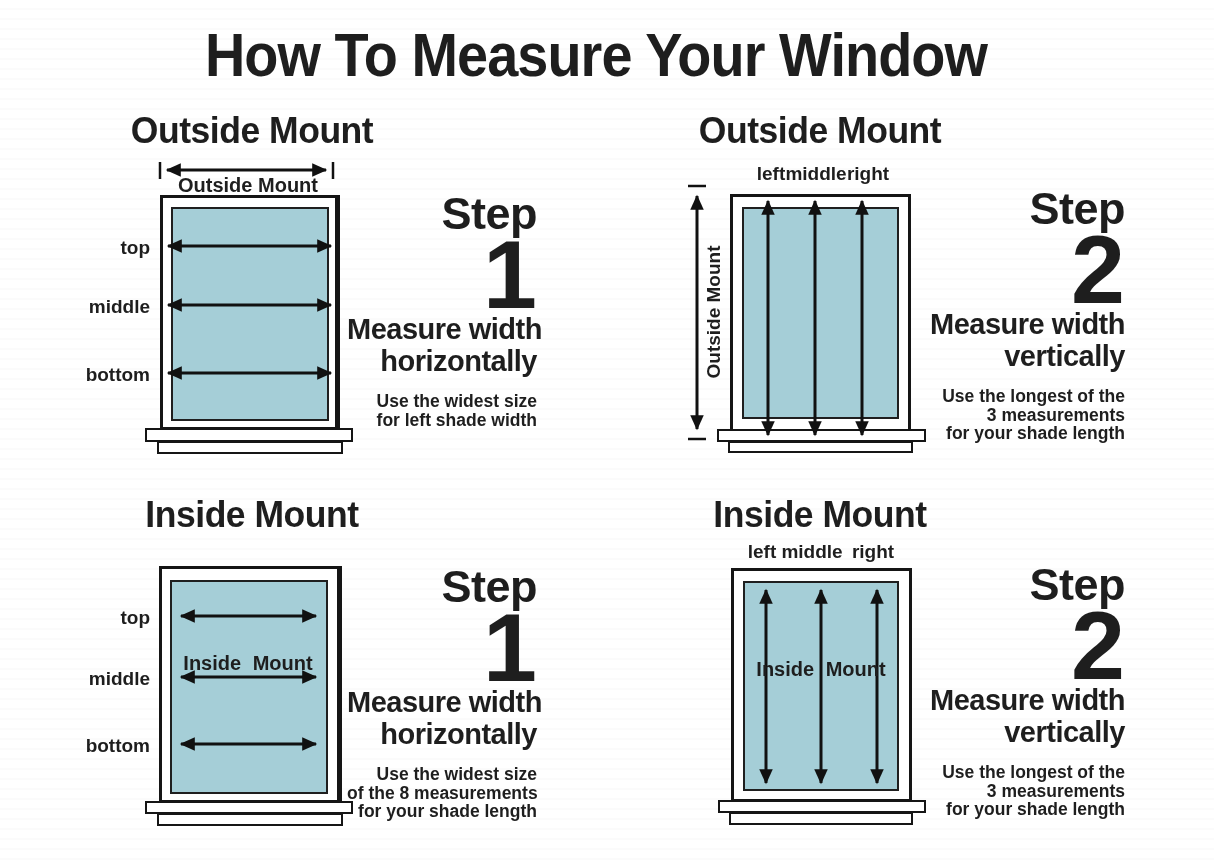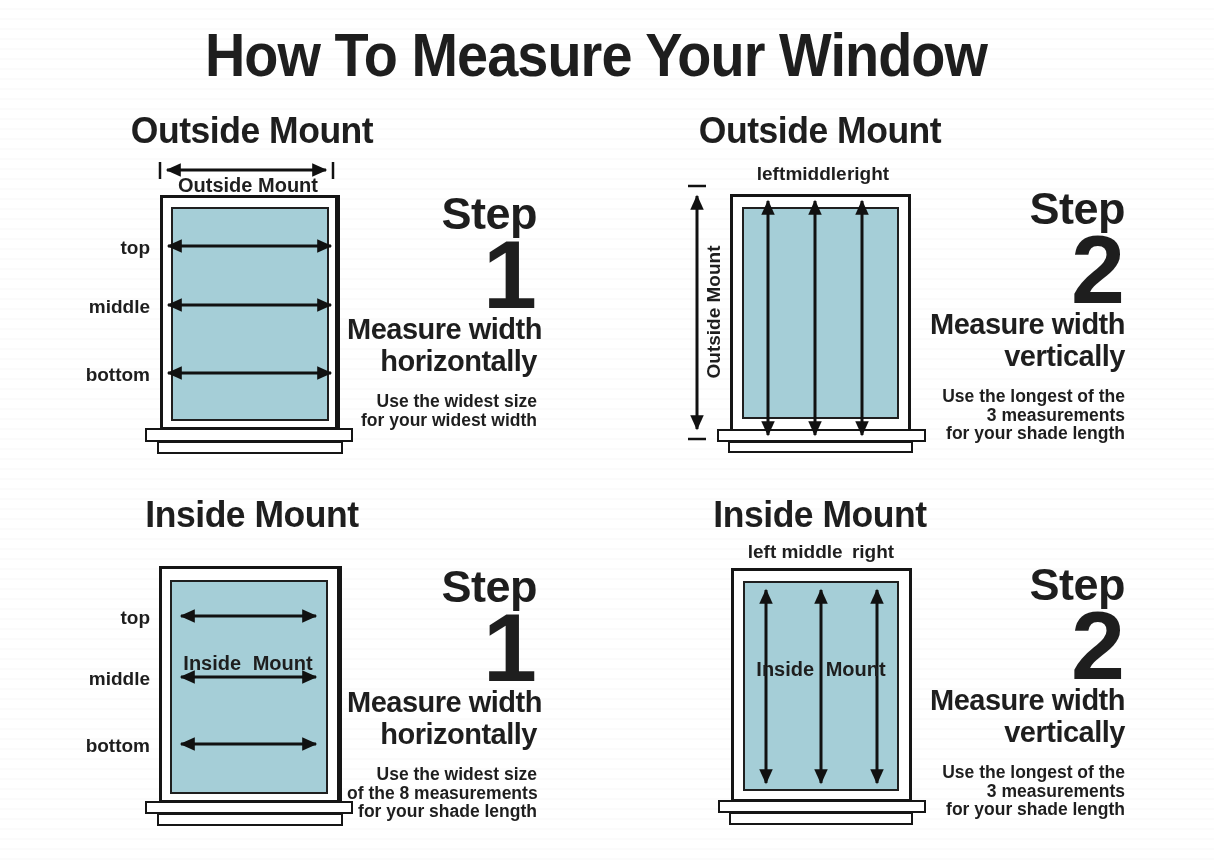--- a/index.html
+++ b/index.html
@@ -66,21 +66,21 @@
     <div class="abs small-label row-label" style="left:50px;top:297px;">middle</div>
     <div class="abs small-label row-label" style="left:50px;top:365px;">bottom</div>
 
     <div class="abs step" style="left:347px;top:191px;width:190px;">
       <div class="w">Step</div>
       <div class="n">1</div>
       <div class="l">Measure width</div>
       <div class="l">horizontally</div>
       <div class="notes">
         <div class="note-line">Use the widest size</div>
-        <div class="note-line">for your widest width</div>
+        <div class="note-line">for left shade width</div>
       </div>
     </div>
   </section>
 
   <section>
     <div class="abs q-heading" style="left:675px;top:112px;width:290px;">Outside Mount</div>
 
     <div class="abs small-label col-label" style="left:771px;top:164px;">left</div>
     <div class="abs small-label col-label" style="left:816px;top:164px;">middle</div>
     <div class="abs small-label col-label" style="left:868px;top:164px;">right</div>

